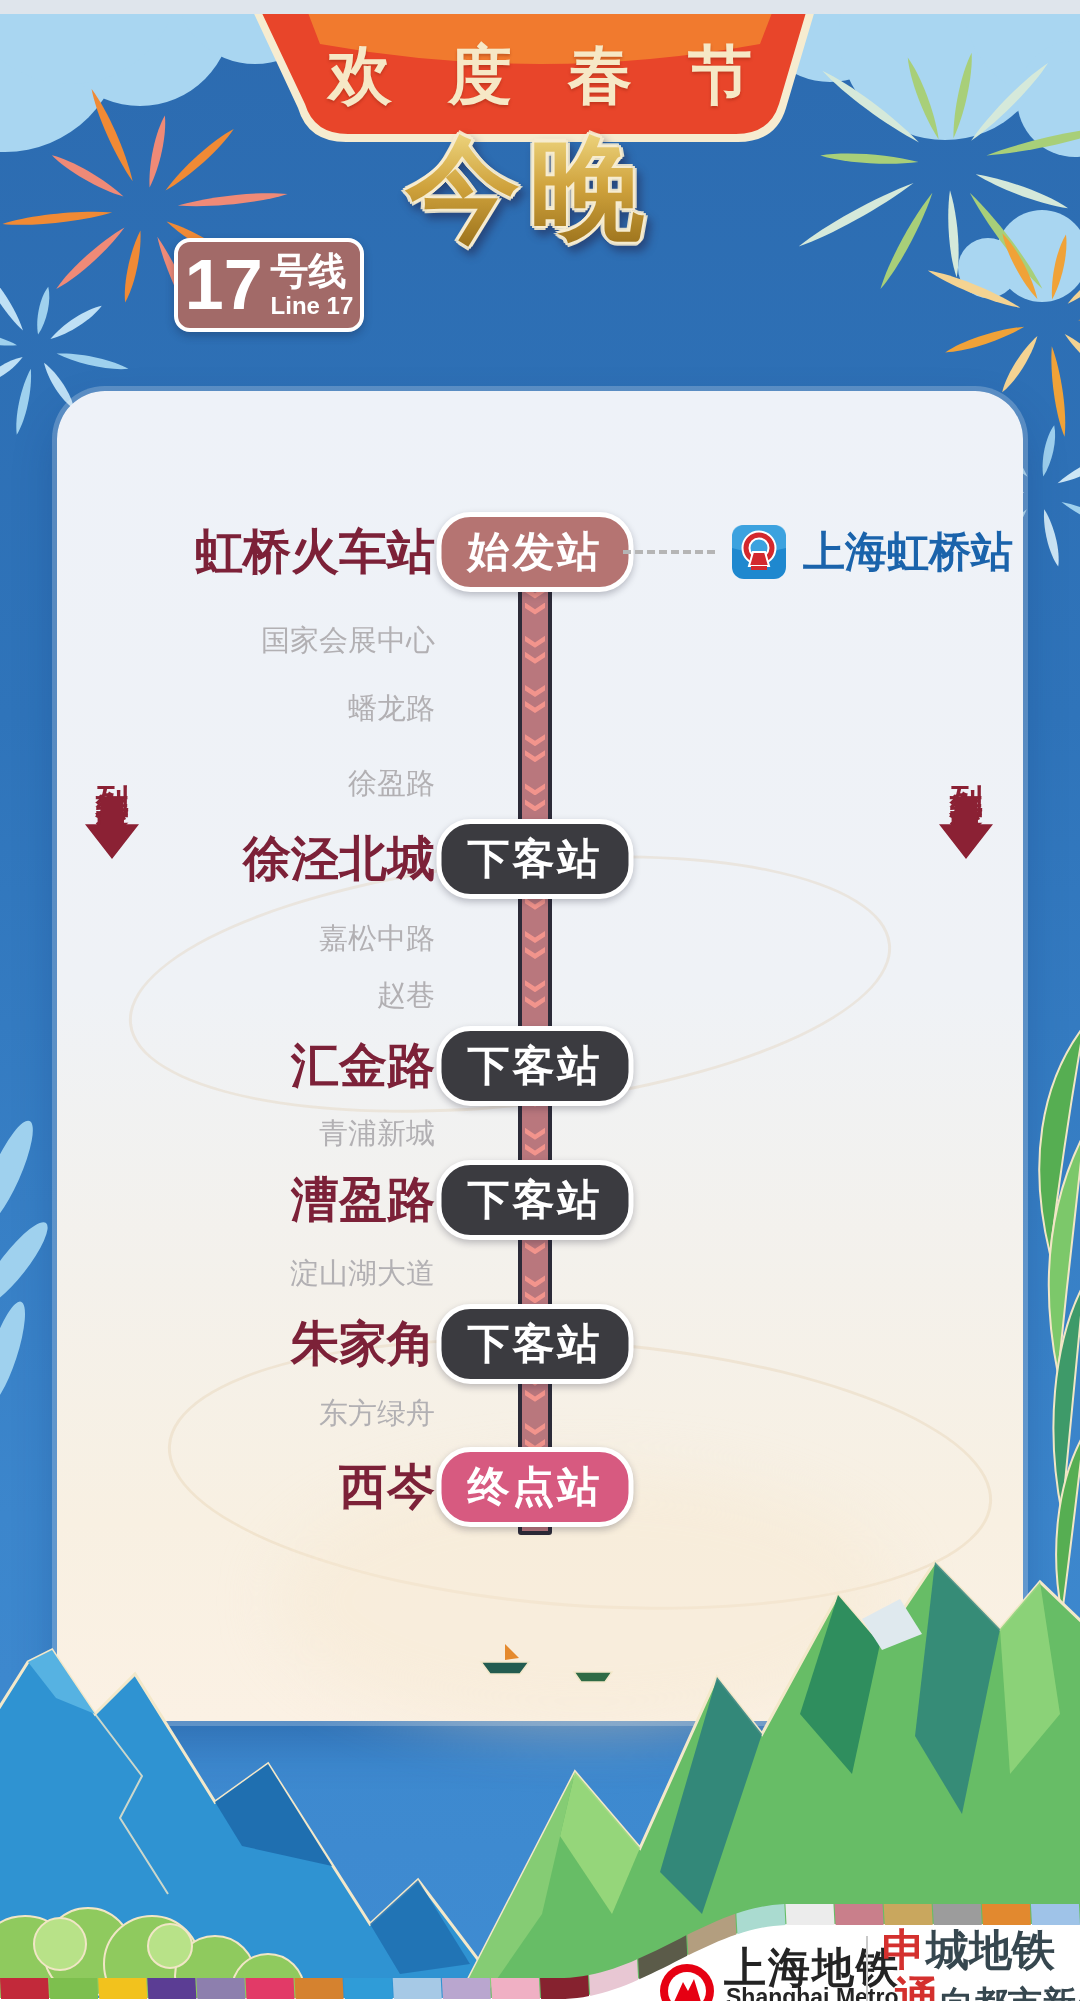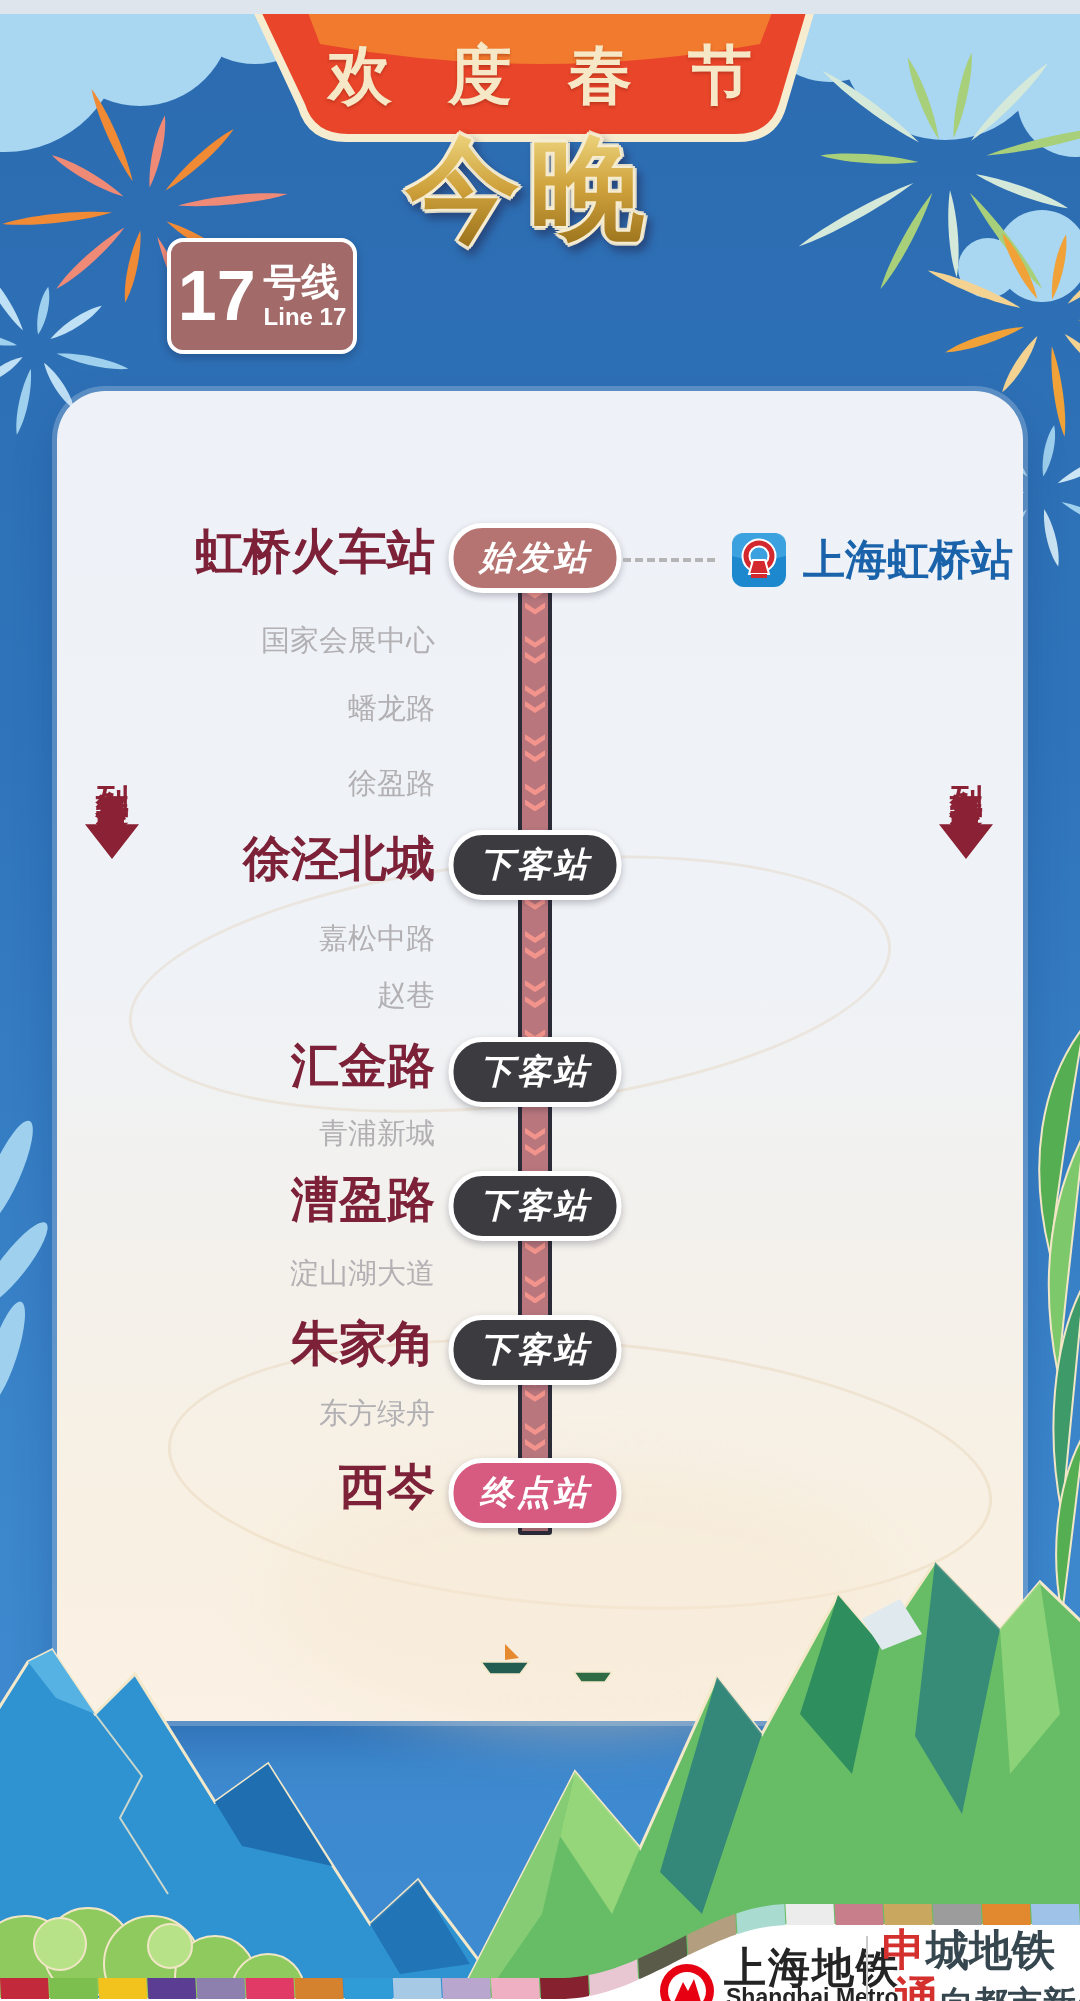--- a/index.html
+++ b/index.html
@@ -32,21 +32,21 @@
     position:absolute; left:0; top:116px; width:1060px; text-align:center;
     font-family:"Liberation Serif", serif;
     font-size:114px; font-weight:900; letter-spacing:10px; line-height:1.05;
   }
   .headline2 {
     position:absolute; left:368px; top:226px; white-space:nowrap;
     font-family:"Liberation Serif", serif;
     font-size:88px; font-weight:900; letter-spacing:0; line-height:1.05;
   }
   .line17-badge {
-    position:absolute; left:167px; top:224px; width:190px; height:116px;
+    position:absolute; left:174px; top:224px; width:190px; height:94px;
     background:#a26a68; border:4px solid #ffffff; border-radius:16px;
     box-shadow:0 4px 8px rgba(20,30,60,.3);
     display:flex; align-items:center; justify-content:center; gap:8px; box-sizing:border-box;
     color:#fff;
   }
   .line17-num { font-size:70px; font-weight:900; line-height:1; }
   .line17-col { display:flex; flex-direction:column; align-items:flex-start; line-height:1; }
   .line17-suffix { font-size:38px; font-weight:900; }
   .line17-en { font-size:24px; font-weight:700; margin-top:4px; }
 
@@ -78,31 +78,30 @@
   }
   .chev-group { display:flex; flex-direction:column; gap:4px; }
   .chev-v { width:20px; height:12px; background:#f2948c;
     clip-path:polygon(0 0,50% 55%,100% 0,100% 45%,50% 100%,0 45%); }
 
   .station-row { position:absolute; left:0; width:100%; height:0; }
   .station-name { position:absolute; right:588px; top:0; transform:translateY(-50%); white-space:nowrap; }
   .station-name.major { font-size:48px; font-weight:900; color:#7c2138; }
   .station-name.minor { font-size:29px; font-weight:500; color:#b2b0b3; }
   .station-badge {
-    position:absolute; left:478px; top:6px; transform:translate(-50%,-50%);
+    position:absolute; left:478px; top:0; transform:translate(-50%,-50%);
     white-space:nowrap; padding:7px 26px; border:5px solid #ffffff; border-radius:34px;
-    color:#fff; font-size:34px; font-weight:900; letter-spacing:3px;
+    color:#fff; font-size:42px; font-weight:900; letter-spacing:3px;
     box-shadow:0 3px 7px rgba(20,20,40,.25);
-    font-style:italic;
   }
   .station-badge.origin   { background:#b57472; }
   .station-badge.dropoff  { background:#3b3b40; }
   .station-badge.terminal { background:#d75a80; }
 
-  .rail-link { position:absolute; left:566px; top:8px; transform:translateY(-50%);
+  .rail-link { position:absolute; left:566px; top:0; transform:translateY(-50%);
     display:flex; align-items:center; gap:16px; }
   .rail-dash { width:92px; height:0; border-top:4px dashed #b5b5b5; }
   .rail-label { font-size:42px; font-weight:800; color:#1a63ab; white-space:nowrap; }
 
   
   .direction { position:absolute; top:745px; width:64px; display:flex; flex-direction:column; align-items:center; }
   .direction.left { left:80px; } .direction.right { left:934px; }
   .direction-text {
     writing-mode:vertical-rl; text-orientation:upright;
     font-size:33px; font-weight:900; color:#8b2134; letter-spacing:4px; line-height:1.1;

